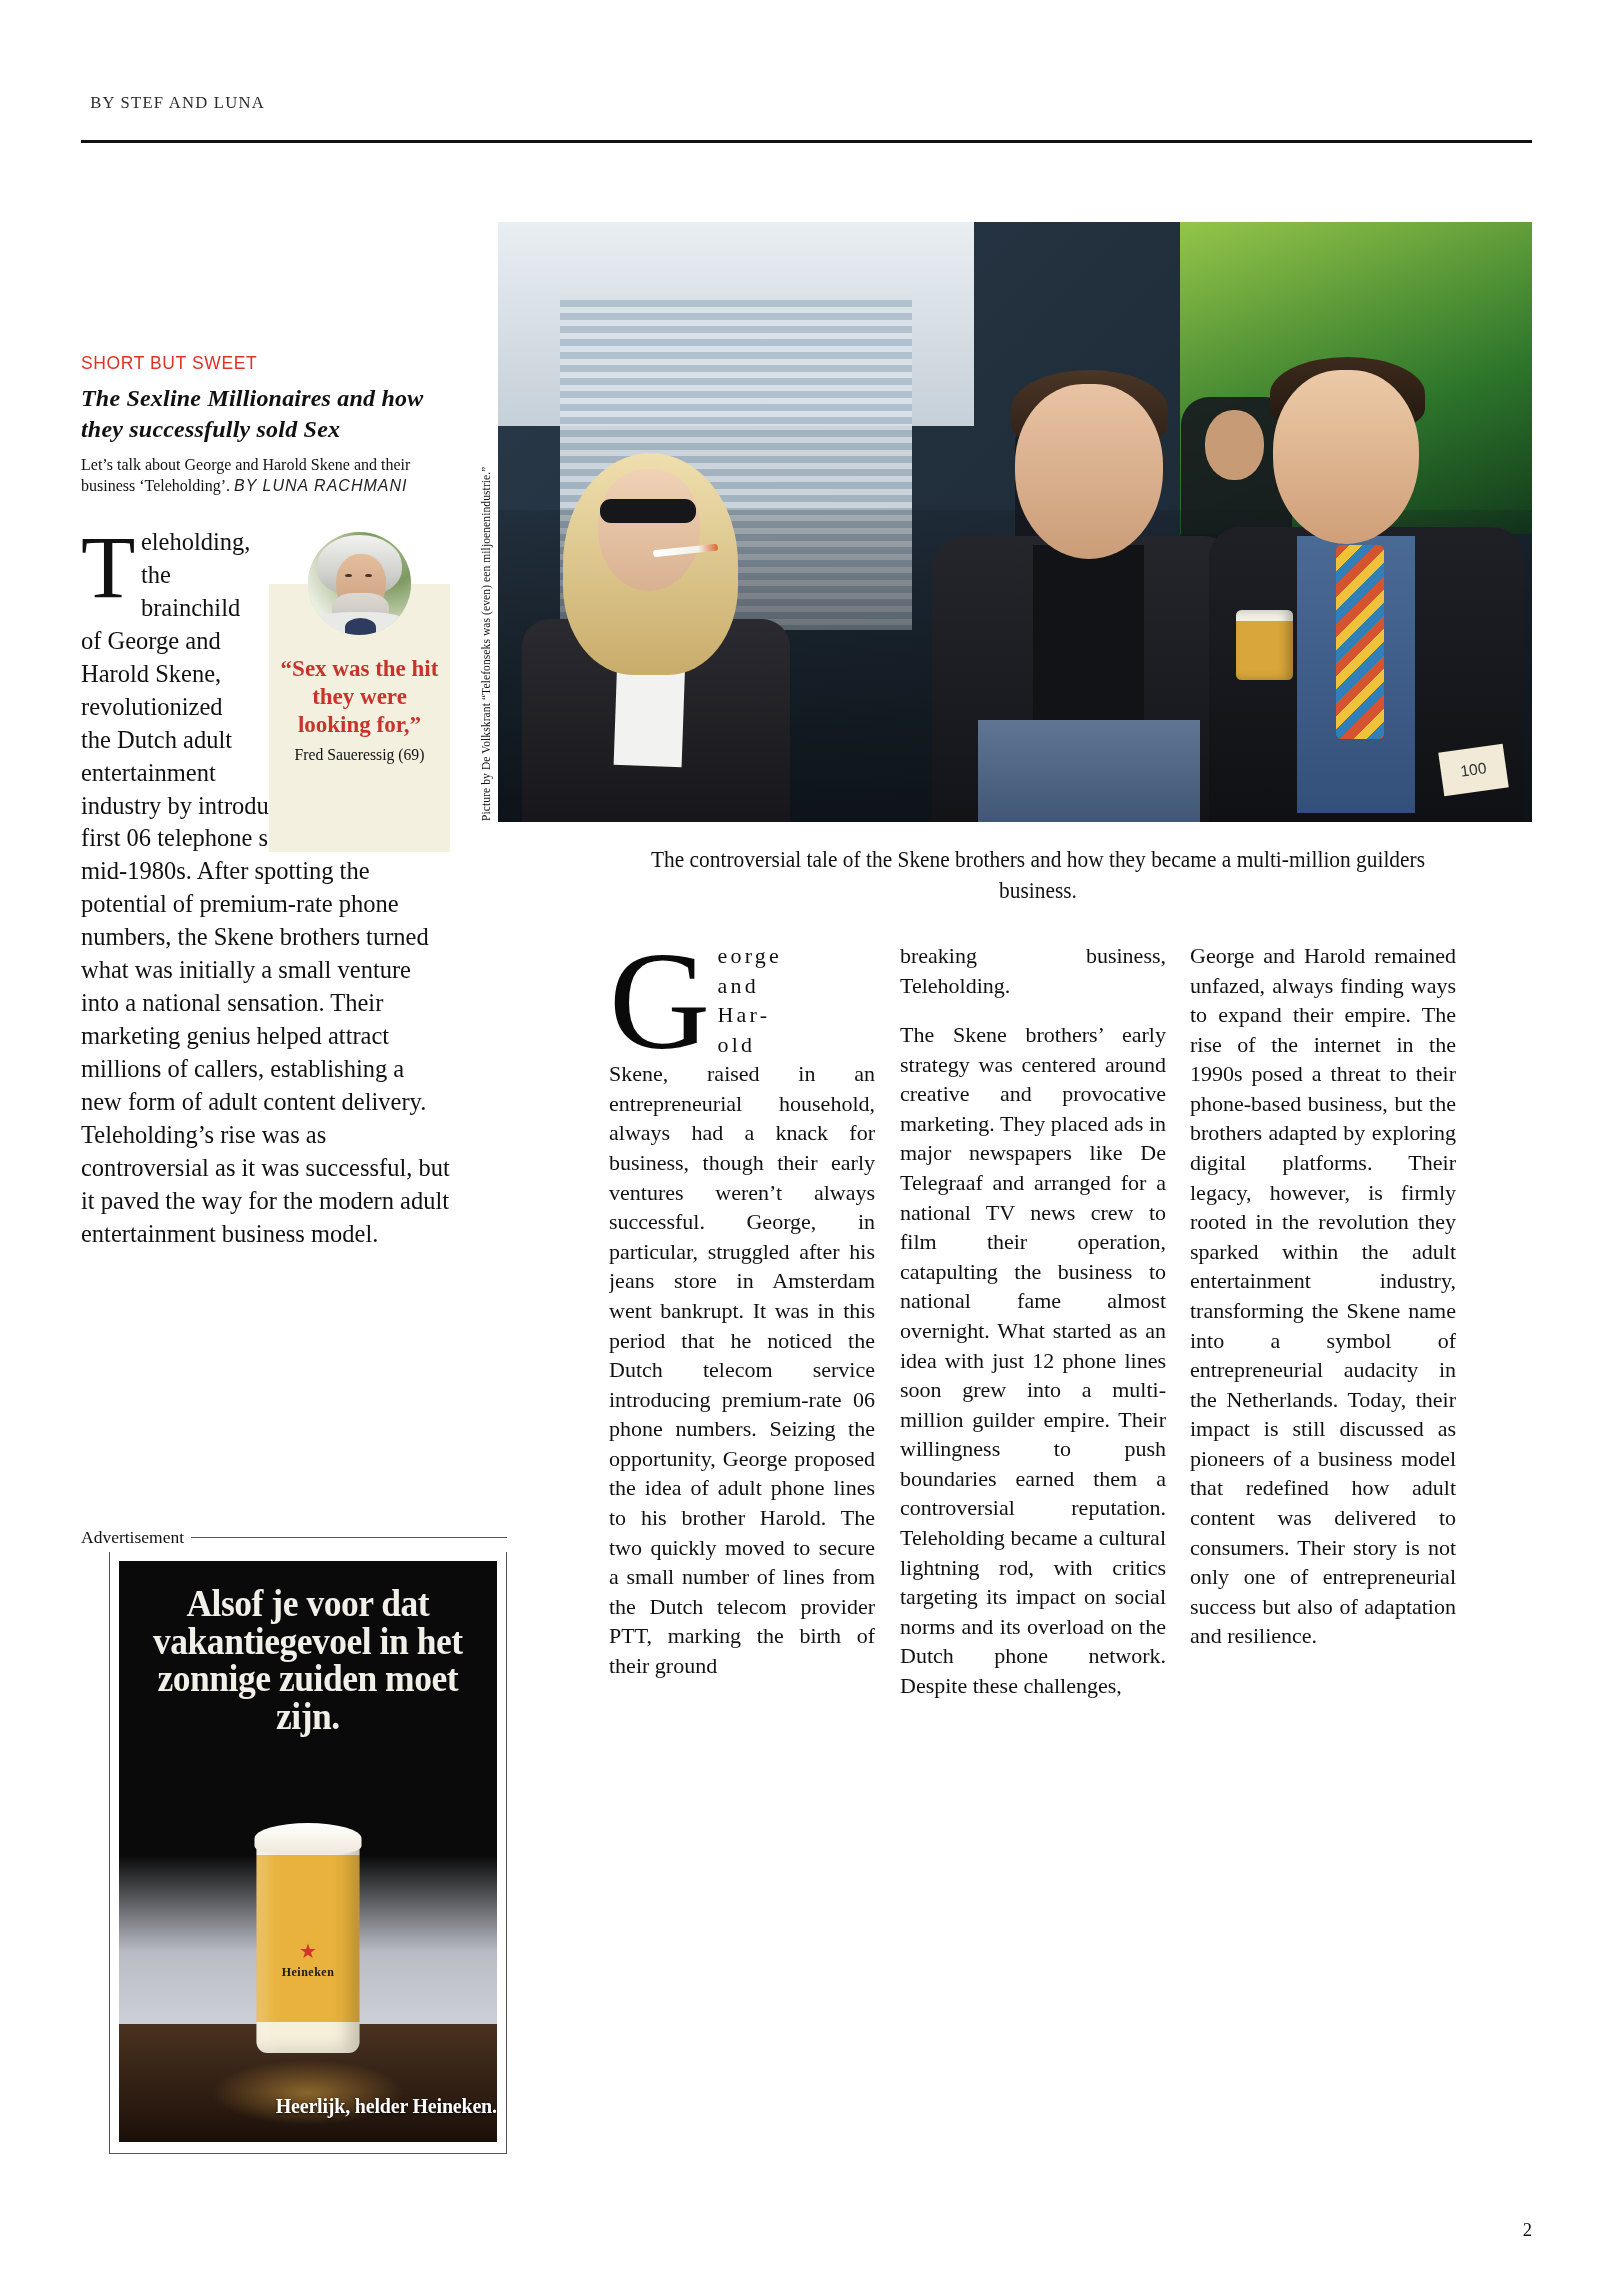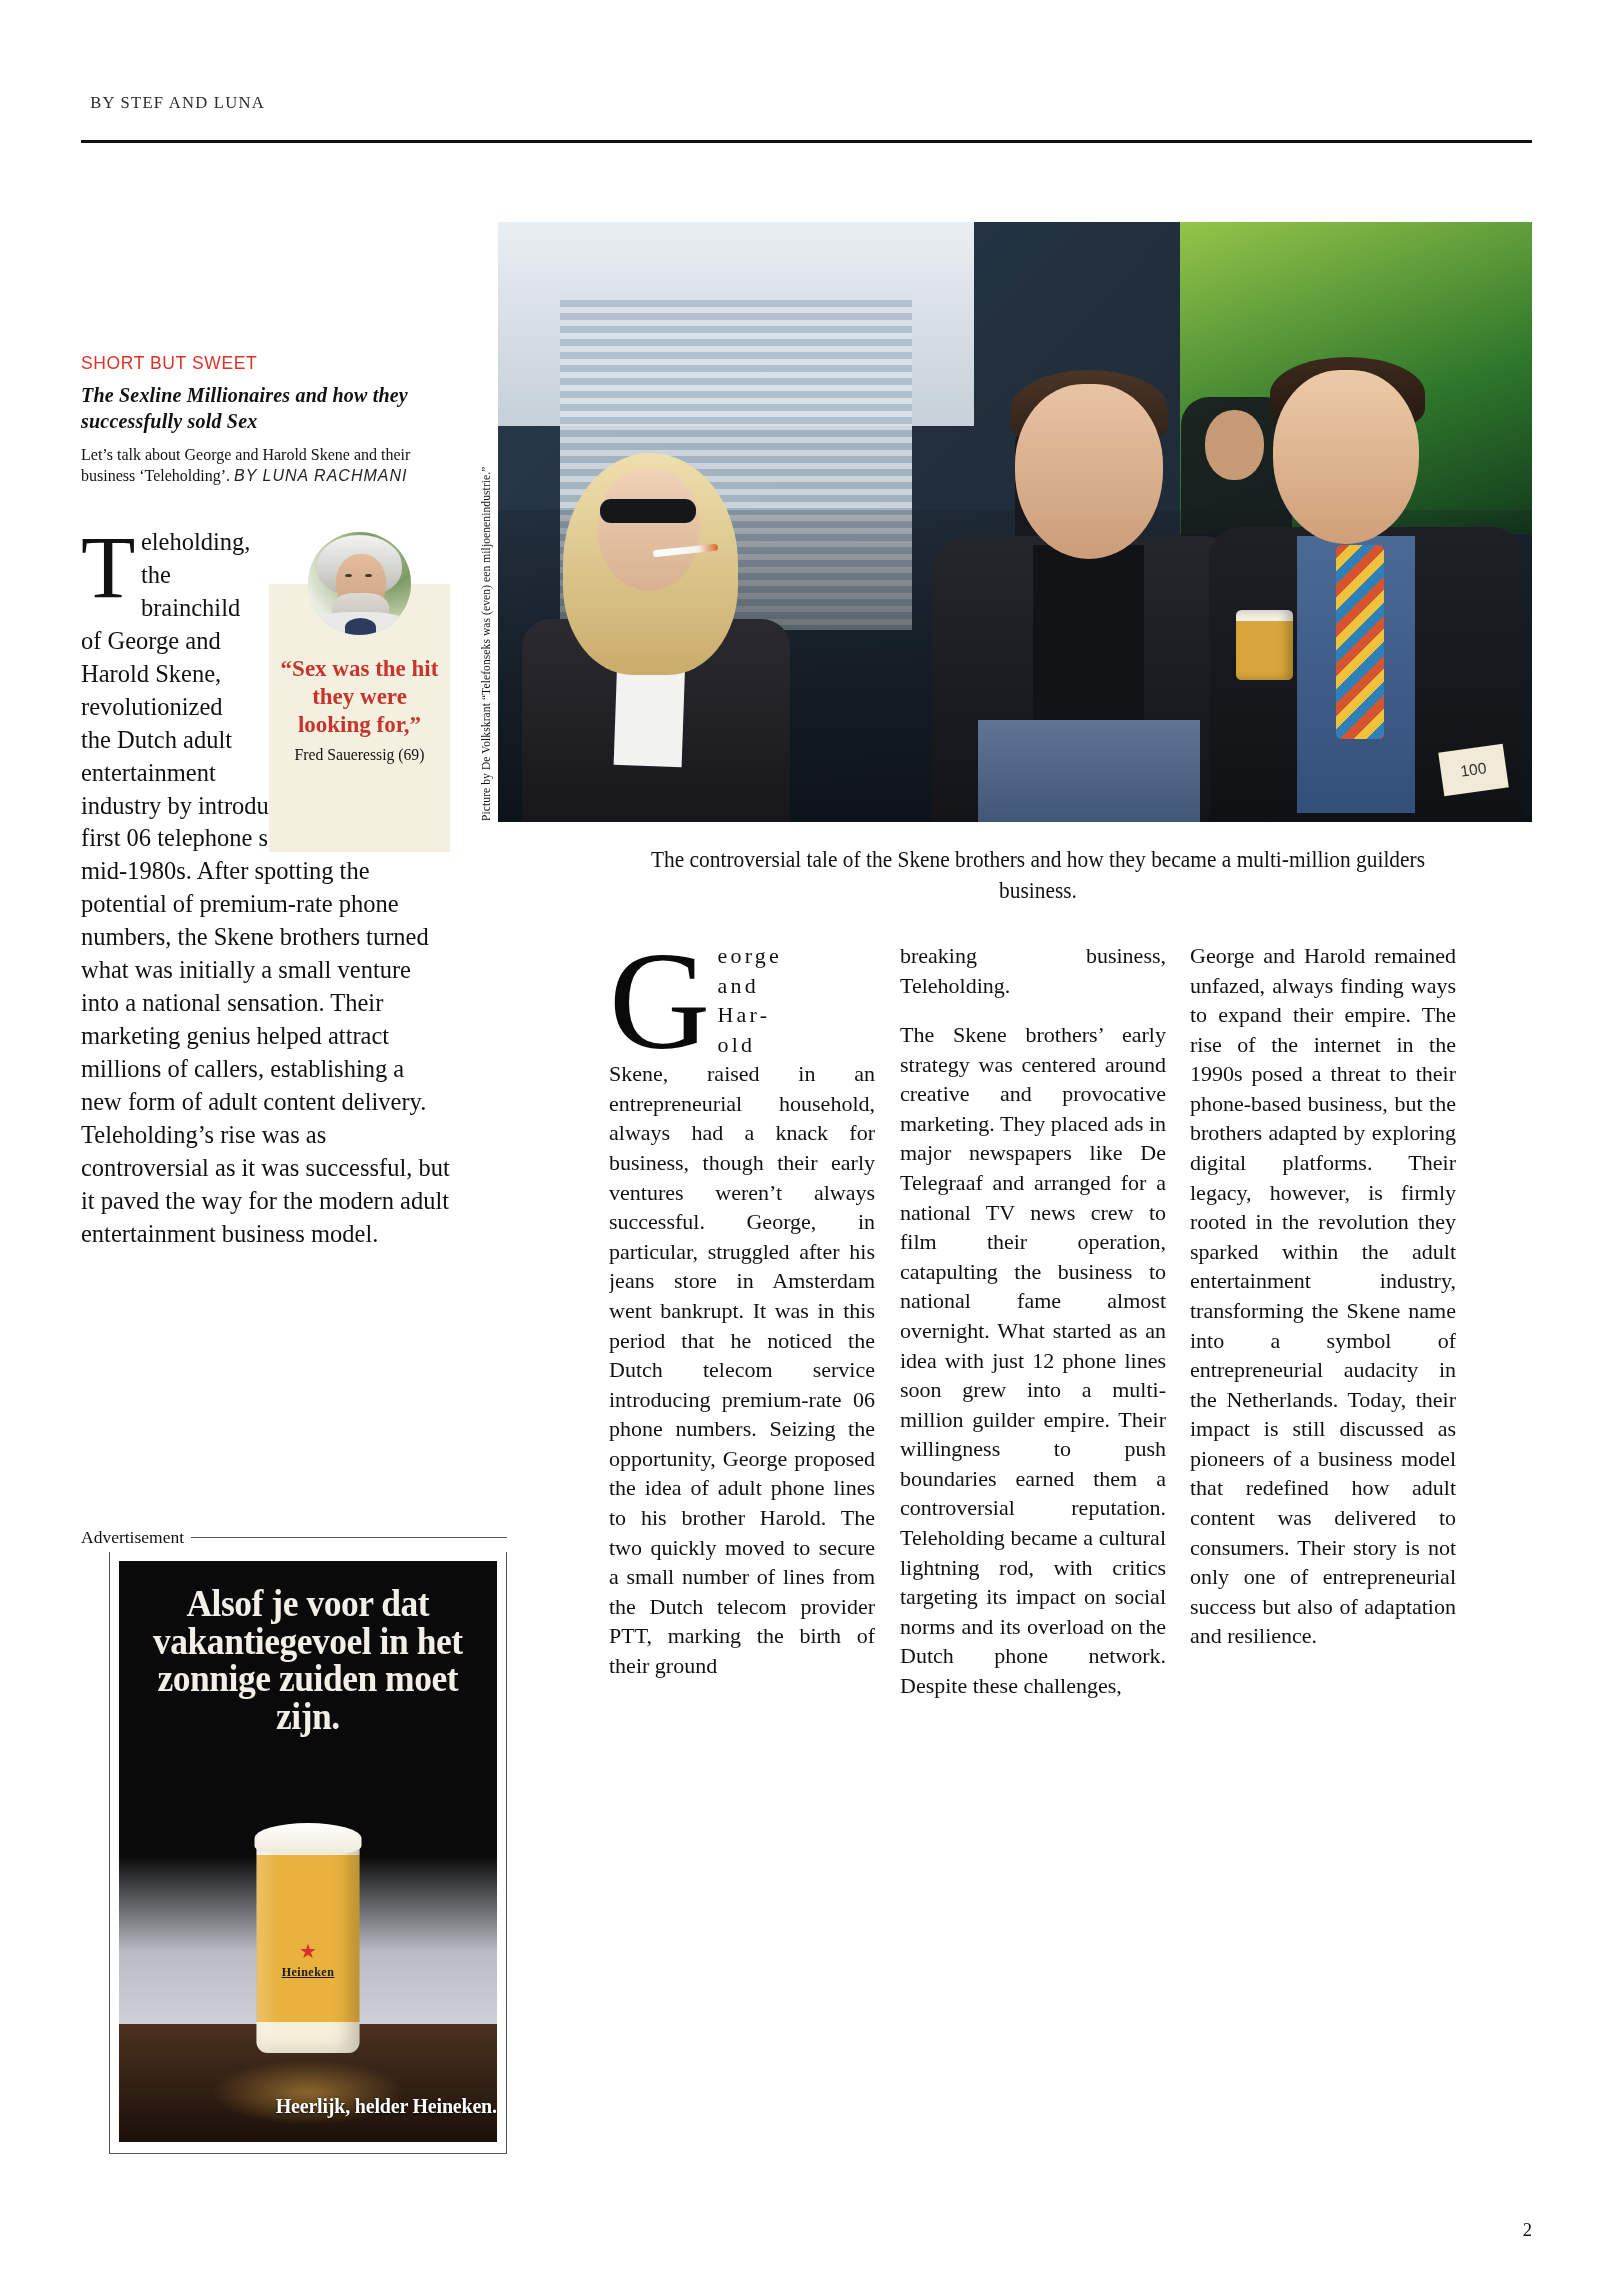--- a/index.html
+++ b/index.html
@@ -40,21 +40,21 @@
     position:absolute; left:81px; top:140px; width:1451px; height:2.8px; background:#111;
   }
 
   
   .rail{ position:absolute; left:81px; top:353px; width:373px; }
   .kicker{
     color:#e03127; font-family:"Liberation Sans", sans-serif;
     font-size:17.5px; letter-spacing:0.6px; margin-bottom:9.2px;
   }
   .rail-head{
-    font-size:20px; font-style:italic; font-weight:bold;
+    font-size:24px; font-style:italic; font-weight:bold;
     line-height:1.28; letter-spacing:0.2px; color:#111; margin-bottom:9.2px;
   }
   .rail-standfirst{
     font-size:16px; line-height:1.34; color:#111;
   }
   .rail-standfirst .sf-by{
     font-family:"Liberation Sans", sans-serif;
     font-style:italic; font-size:16px; letter-spacing:1px; color:#222;text-align:right;
   }
 
@@ -164,21 +164,21 @@
     position:absolute; left:50%; bottom:288px; transform:translateX(-50%);
     width:107px; height:31px; border-radius:50% 50% 26% 26%;
     background:linear-gradient(180deg,#ffffff,#efe9da);
   }
   .ad-star{
     position:absolute; left:50%; bottom:181px; transform:translateX(-50%);
     color:#d8322c; font-size:20px; line-height:1; z-index:4;
   }
   .ad-brandmark{
     position:absolute; left:50%; bottom:162px; transform:translateX(-50%);
-    color:#1b1b1b; font-size:12px; letter-spacing:0.5px; z-index:4; font-weight:bold;text-decoration:underline;
+    color:#1b1b1b; font-size:12px; letter-spacing:0.5px; z-index:4; font-weight:bold;
   }
   .ad-tagline{
     position:absolute; left:0; right:0; bottom:24px; z-index:5;
     text-align:right; color:#ffffff; font-size:20px; font-weight:bold;
     letter-spacing:-0.2px;
     text-shadow:0 0.9px 2.8px rgba(0,0,0,.8);
   }
 
   
   .hero{

